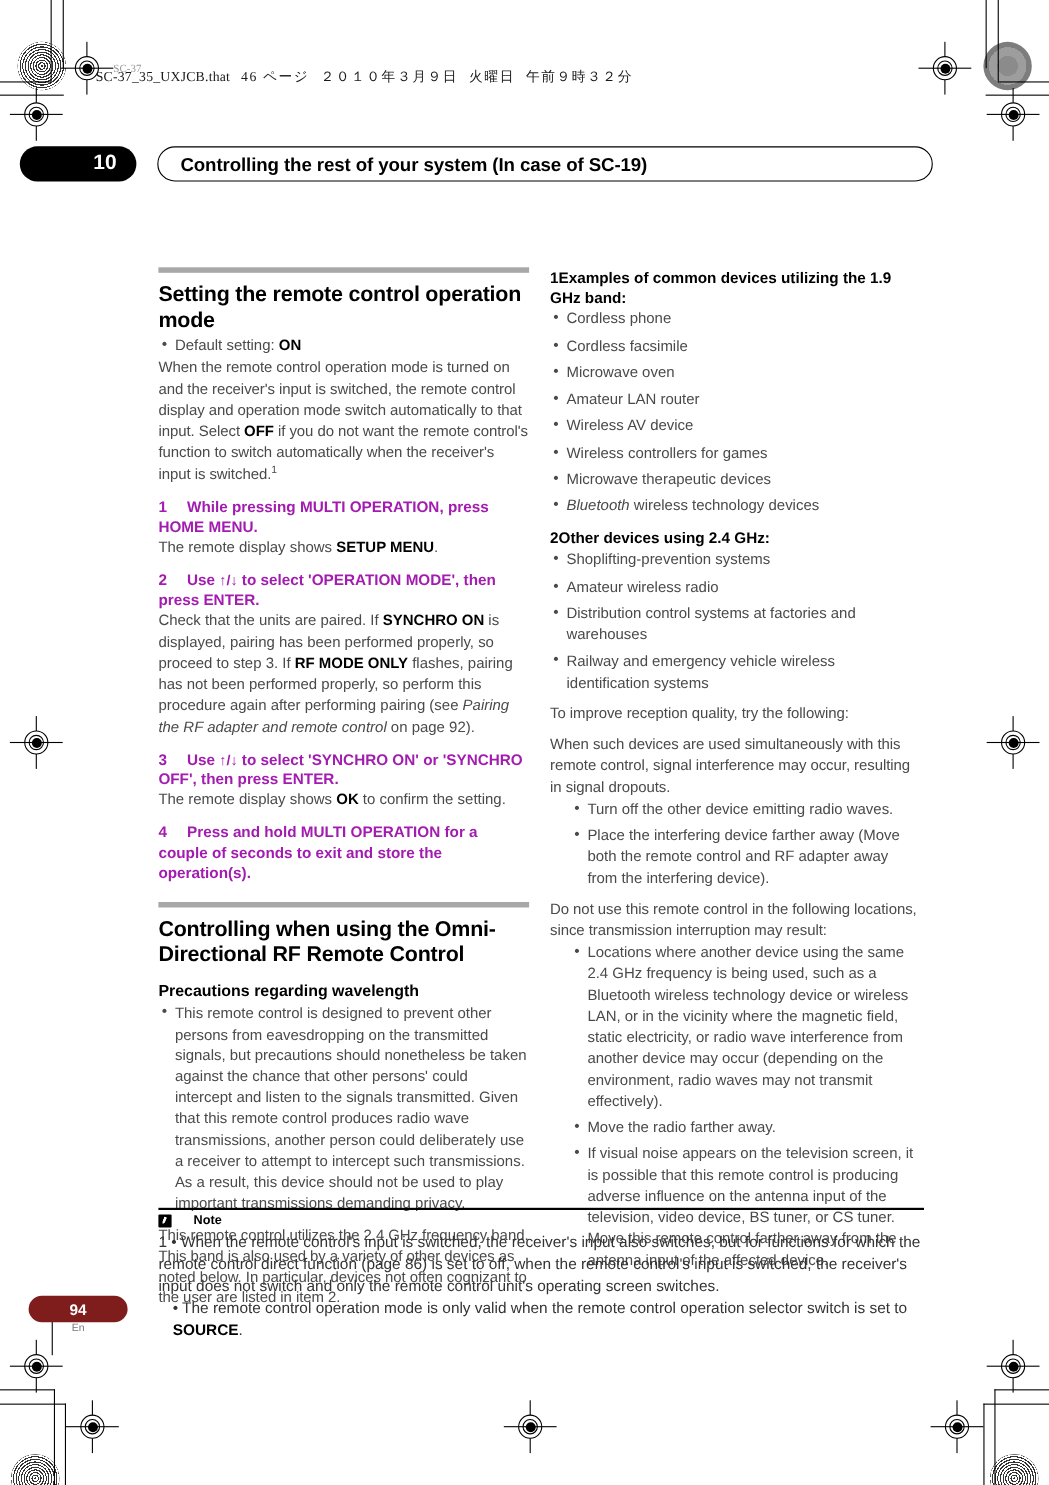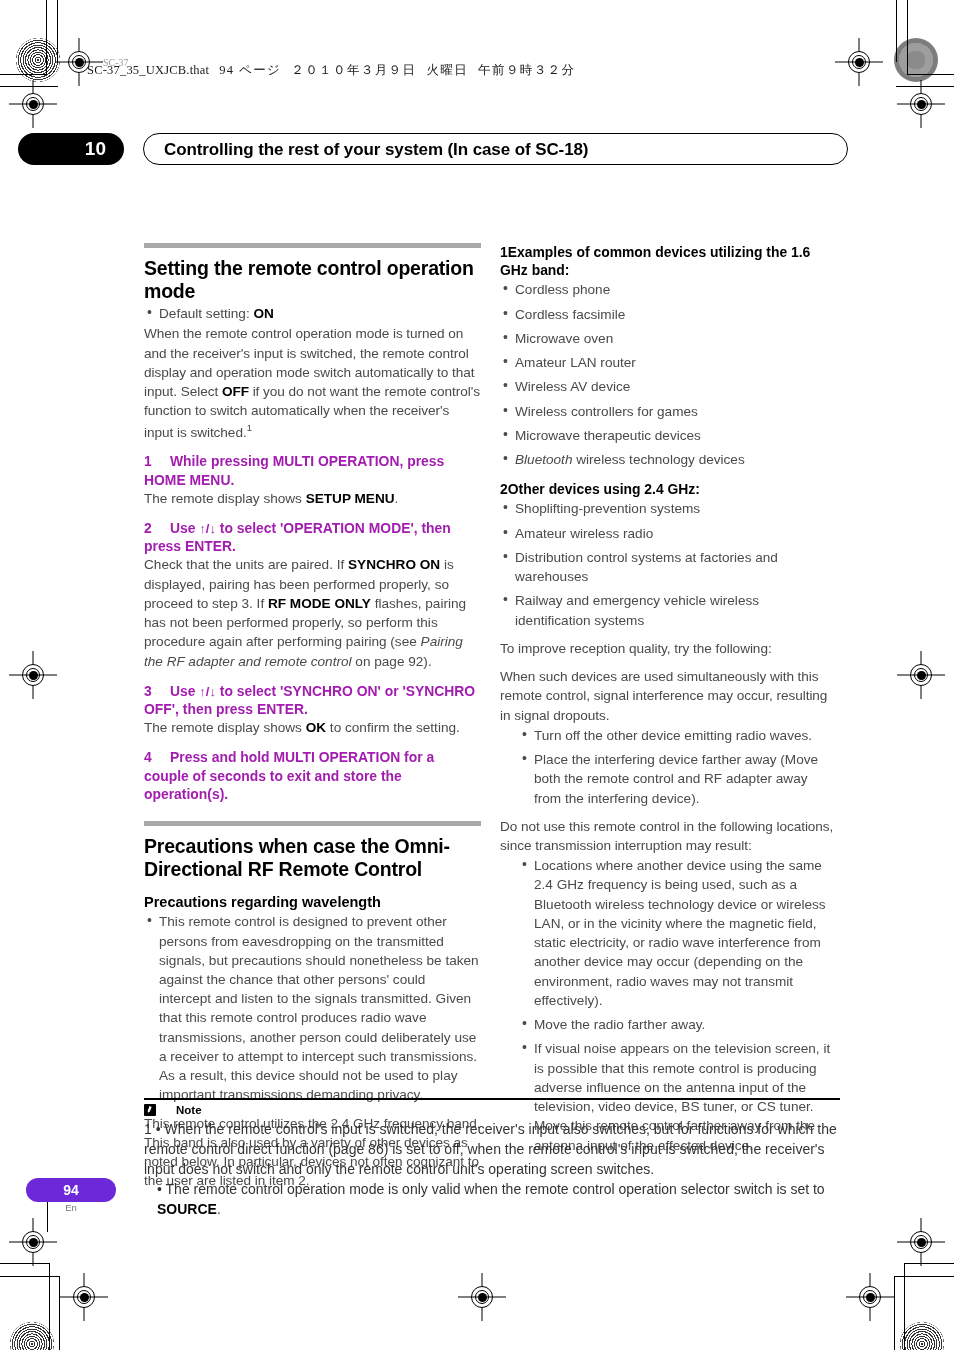--- a/index.html
+++ b/index.html
@@ -148,21 +148,21 @@
   .note-body {
     font-size:14px; line-height:1.44; color:#333; margin-top:3px;
   }
   .note-line { display:block; }
   .note-num { }
   .note-sub { display:block; padding-left:13px; }
 
   
   .pagenum {
     position:absolute; left:26px; top:1178px;
-    width:90px; height:24px; background:#6d28d9; border-radius:12px;
+    width:90px; height:24px; background:#7f1d1d; border-radius:12px;
     color:#fff; font-size:14px; font-weight:bold;
     text-align:center; line-height:24px;
   }
   .pagelang {
     position:absolute; left:26px; top:1202px; width:90px;
     text-align:center; font-size:9.5px; color:#777;
   }
   .sc37label {
     position:absolute; left:103px; top:57px;
     font-family:"Liberation Serif", serif; font-size:10px; color:#999;
@@ -255,29 +255,29 @@
   <div class="cropline" style="right:49px;top:1263px;width:1px;height:87px;"></div>
   <div class="cropline" style="right:59px;top:1276px;width:1px;height:74px;"></div>
 
   <div class="cropline" style="left:47px;top:1200px;width:1px;height:32px;"></div>
 </div>
 
 <div class="sheet">
 
   <div class="bookline">
     <span>SC-37_35_UXJCB.that</span>&nbsp;&nbsp;
-    <span class="jp">94 ページ</span>&nbsp;&nbsp;
+    <span class="jp">46 ページ</span>&nbsp;&nbsp;
     <span class="jp">２０１０年３月９日</span>&nbsp;&nbsp;
     <span class="jp">火曜日</span>&nbsp;&nbsp;
     <span class="jp">午前９時３２分</span>
   </div>
 
   <div class="chapter-row">
     <div class="chapter-num">10</div>
-    <div class="chapter-title-pill">Controlling the rest of your system (In case of SC-18)</div>
+    <div class="chapter-title-pill">Controlling the rest of your system (In case of SC-19)</div>
   </div>
 
   <div class="col col-left">
 
     <div class="rule"></div>
     <h1 class="sec">Setting the remote control operation mode</h1>
 
     <ul class="bul">
       <li><span>Default setting:</span> <span class="b">ON</span></li>
     </ul>
@@ -289,33 +289,33 @@
 
     <p class="step"><span class="n">2</span><span>Use </span><span class="arrow">↑/↓</span><span> to select 'OPERATION MODE', then press ENTER.</span></p>
     <p class="step-body"><span>Check that the units are paired. If </span><span class="b">SYNCHRO ON</span><span> is displayed, pairing has been performed properly, so proceed to step 3. If </span><span class="b">RF MODE ONLY</span><span> flashes, pairing has not been performed properly, so perform this procedure again after performing pairing (see </span><span class="i">Pairing the RF adapter and remote control</span><span> on page 92).</span></p>
 
     <p class="step"><span class="n">3</span><span>Use </span><span class="arrow">↑/↓</span><span> to select 'SYNCHRO ON' or 'SYNCHRO OFF', then press ENTER.</span></p>
     <p class="step-body"><span>The remote display shows </span><span class="b">OK</span><span> to confirm the setting.</span></p>
 
     <p class="step"><span class="n">4</span><span>Press and hold MULTI OPERATION for a couple of seconds to exit and store the operation(s).</span></p>
 
     <div class="rule" style="margin-top:18px;"></div>
-    <h1 class="sec">Precautions when case the Omni-Directional RF Remote Control</h1>
+    <h1 class="sec">Controlling when using the Omni-Directional RF Remote Control</h1>
     <h2 class="sub">Precautions regarding wavelength</h2>
 
     <ul class="bul">
       <li>This remote control is designed to prevent other persons from eavesdropping on the transmitted signals, but precautions should nonetheless be taken against the chance that other persons' could intercept and listen to the signals transmitted. Given that this remote control produces radio wave transmissions, another person could deliberately use a receiver to attempt to intercept such transmissions. As a result, this device should not be used to play important transmissions demanding privacy.</li>
     </ul>
 
     <p class="body gap">This remote control utilizes the 2.4 GHz frequency band. This band is also used by a variety of other devices as noted below. In particular, devices not often cognizant to the user are listed in item 2.</p>
   </div>
 
   <div class="col col-right">
 
-    <p class="numhead"><span class="n">1</span><span>Examples of common devices utilizing the 1.6 GHz band:</span></p>
+    <p class="numhead"><span class="n">1</span><span>Examples of common devices utilizing the 1.9 GHz band:</span></p>
 
     <ul class="bul spaced">
       <li>Cordless phone</li>
       <li>Cordless facsimile</li>
       <li>Microwave oven</li>
       <li>Amateur LAN router</li>
       <li>Wireless AV device</li>
       <li>Wireless controllers for games</li>
       <li>Microwave therapeutic devices</li>
       <li><span class="i">Bluetooth</span><span> wireless technology devices</span></li>

